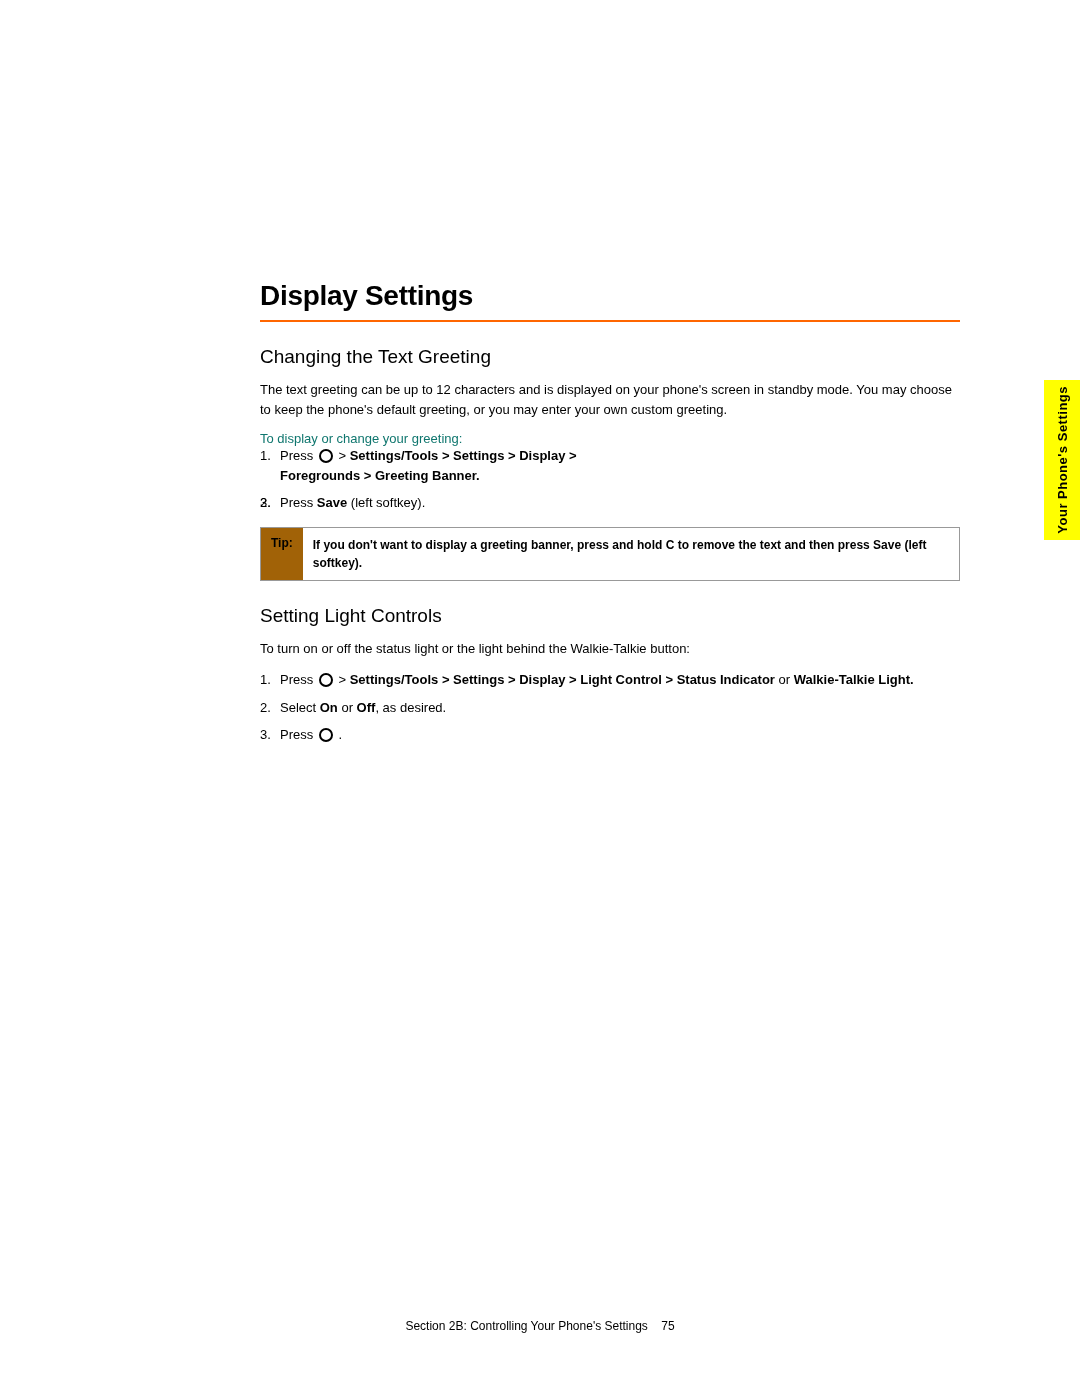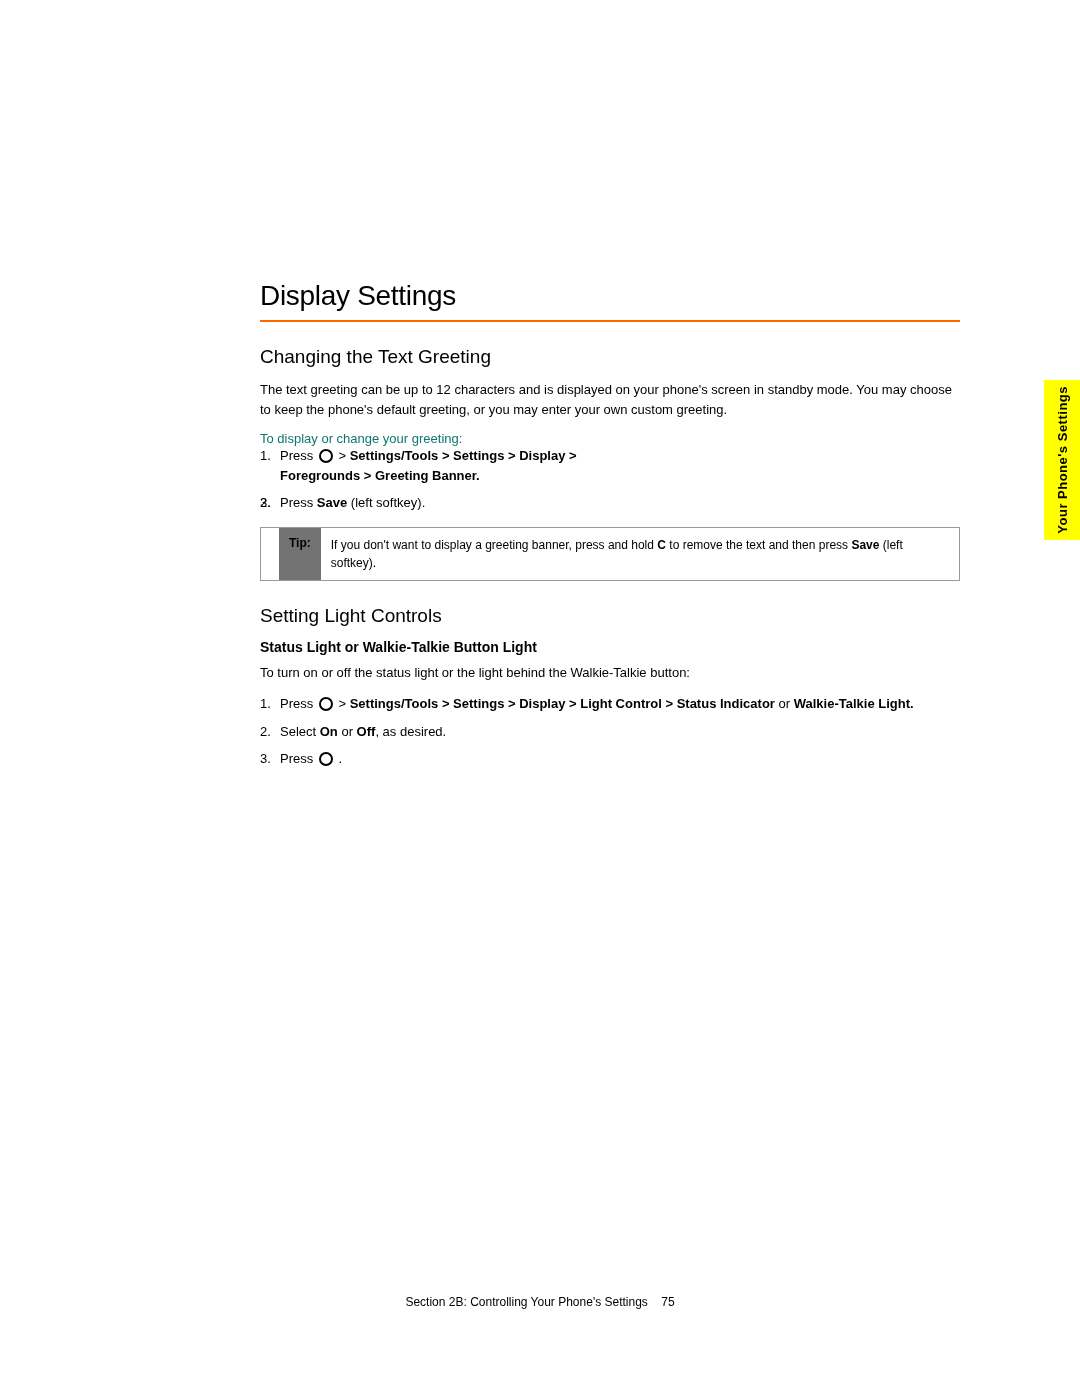--- a/index.html
+++ b/index.html
@@ -50,21 +50,21 @@
     }
 
     
     .content-area {
       max-width: 700px;
     }
 
     
     .page-title {
       font-size: 28px;
-      font-weight: normal;
+      font-weight: bold;
       color: #000000;
       margin-bottom: 8px;
       letter-spacing: -0.3px;
     }
 
     .title-rule {
       border: none;
       border-top: 2px solid #ff6600;
       margin-bottom: 24px;
     }
@@ -138,45 +138,45 @@
     
     .tip-box {
       display: flex;
       border: 1px solid #999999;
       margin-bottom: 24px;
       margin-top: 4px;
       background: #ffffff;
     }
 
     .tip-label {
-      background: #737373;
+      background: #a16207;
       padding: 8px 10px;
       font-size: 12px;
       font-weight: bold;
       color: #000000;
       min-width: 36px;
       display: flex;
       align-items: flex-start;
       justify-content: center;
       padding-top: 8px;
-      margin-left: 18px;
     }
 
     .tip-content {
       padding: 8px 10px;
       font-size: 12px;
       color: #000000;
       line-height: 1.5;
       flex: 1;
+      font-weight: bold;
     }
 
     
     .page-footer {
       position: absolute;
-      bottom: 88px;
+      bottom: 64px;
       left: 0;
       right: 0;
       text-align: center;
       font-size: 12px;
       color: #000000;
     }
 
     .section-block {
       margin-bottom: 20px;
     }
@@ -222,21 +222,20 @@
         <div class="tip-label">Tip:</div>
         <div class="tip-content">
           If you don't want to display a greeting banner, press and hold <strong>C</strong>  to remove the text and then press <strong>Save</strong> (left softkey).
         </div>
       </div>
     </div>
 
     <div class="section-block">
       <h2 class="section-heading">Setting Light Controls</h2>
 
-      <p class="subsection-heading">Status Light or Walkie-Talkie Button Light</p>
       <p class="body-text">
         <span>To turn on or off the status light or the light behind the Walkie-Talkie button:</span>
       </p>
 
       <ol class="steps-list">
         <li>
           <span class="step-num">1.</span>
           <span>
             Press <span class="circle-icon"></span> &gt; <strong>Settings/Tools &gt; Settings &gt; Display &gt; Light Control &gt; Status Indicator</strong> or <strong>Walkie-Talkie Light.</strong>
           </span>

